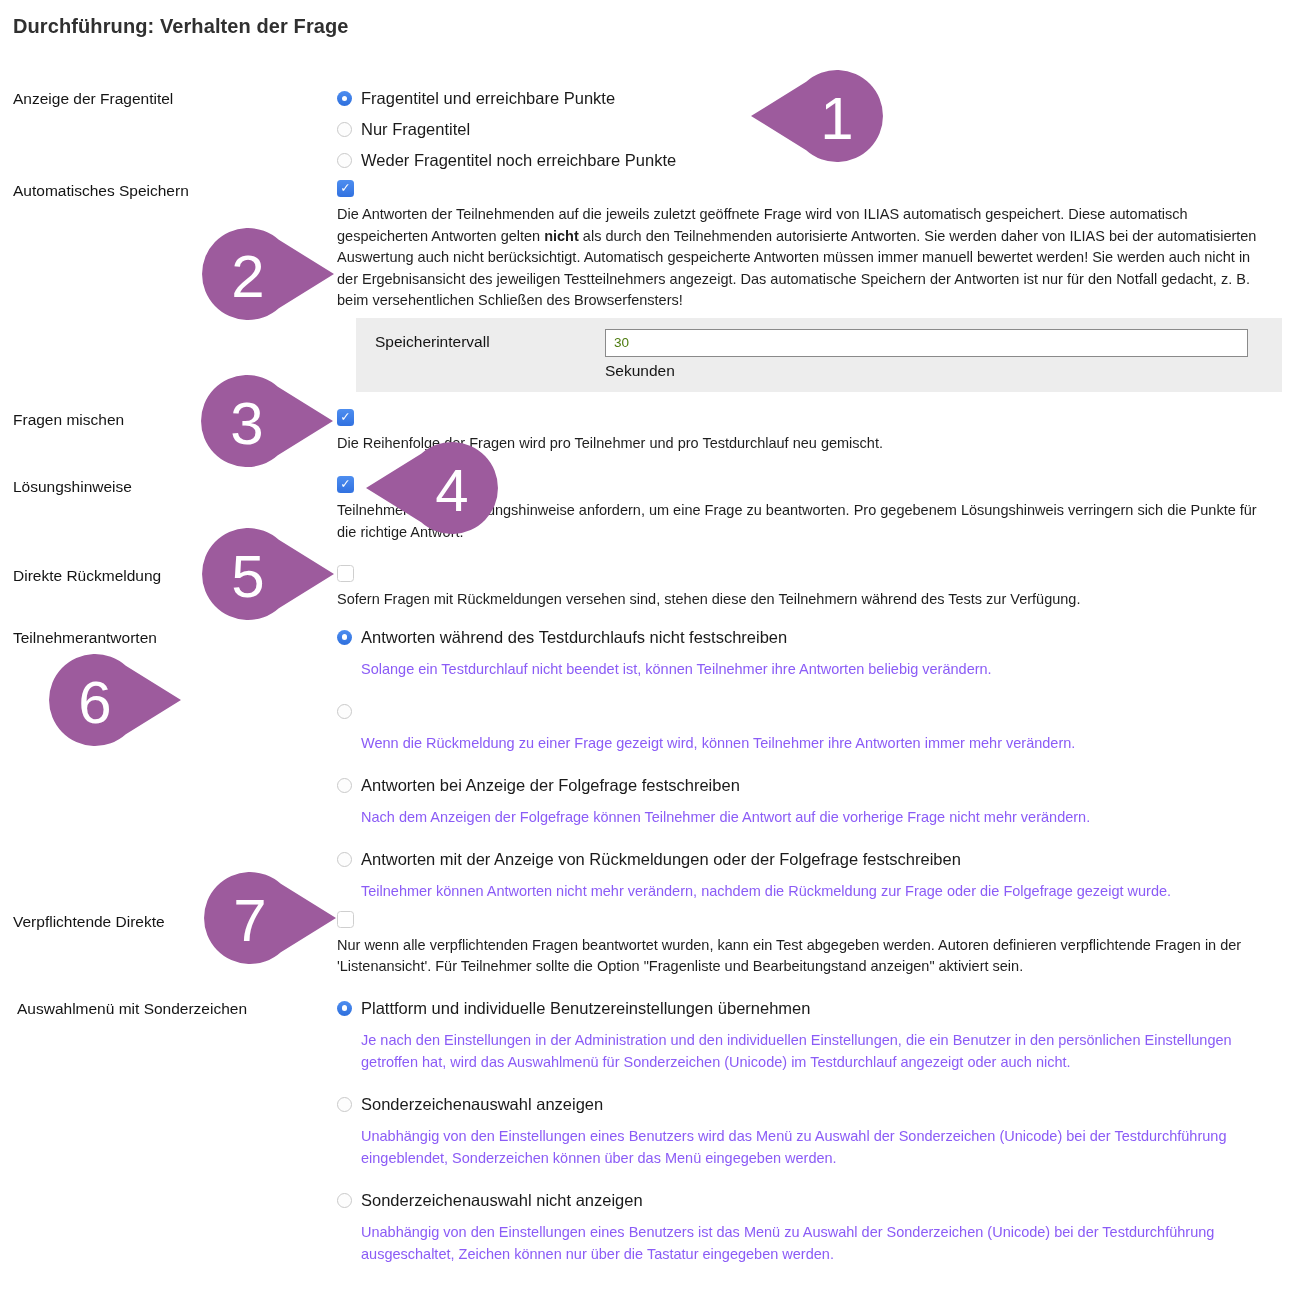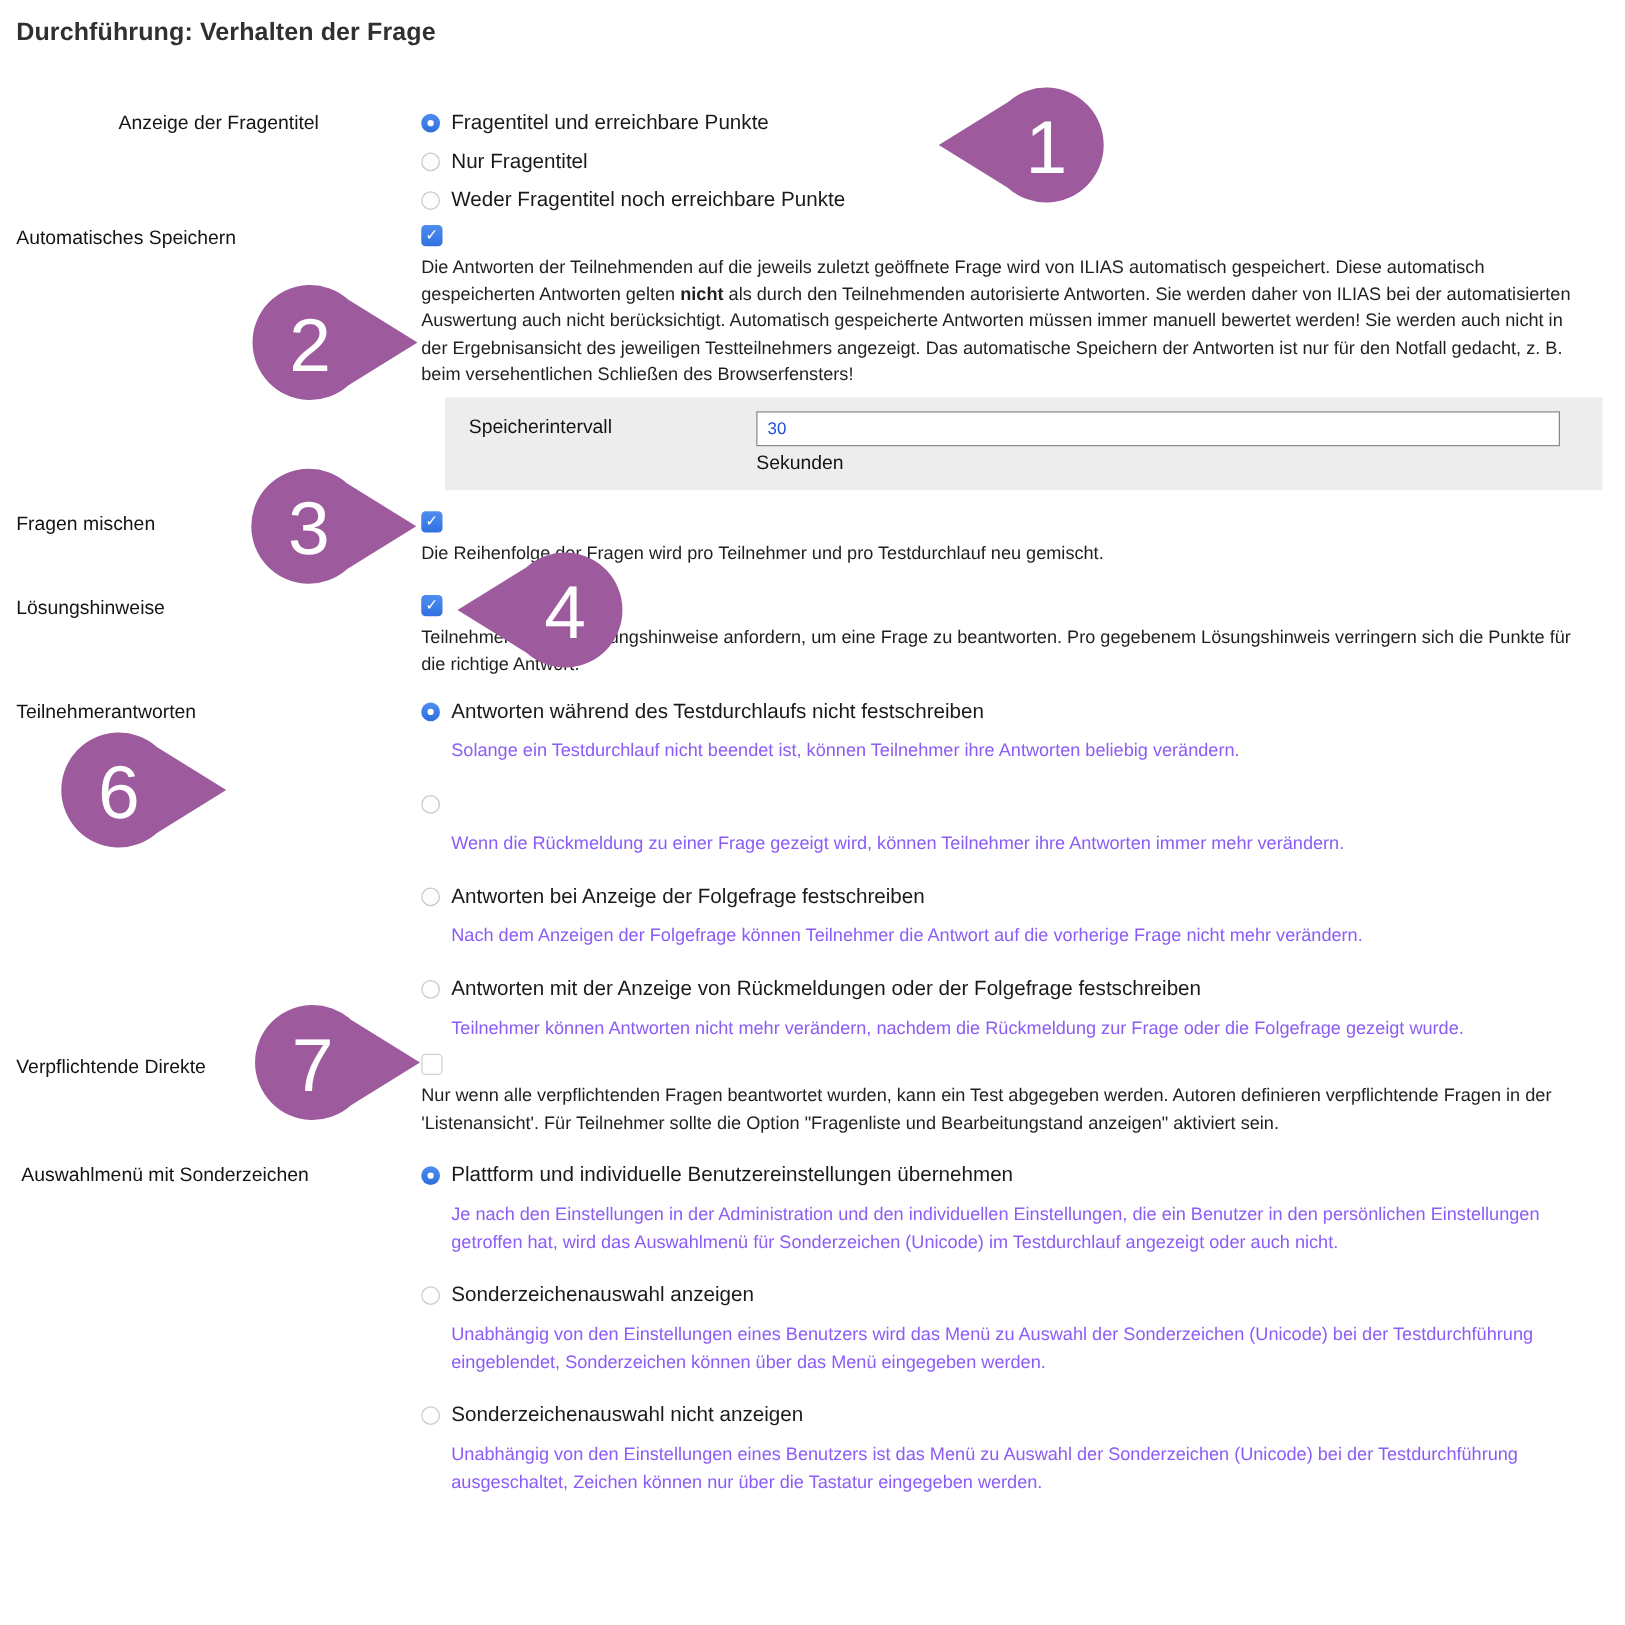--- a/index.html
+++ b/index.html
@@ -80,27 +80,27 @@
     padding: 11px 20px 12px 19px;
     display: flex;
   }
   .sub-panel-label {
     flex: 0 0 230px; font-size: 15.5px; color: #141414; padding-top: 4px;
   }
   .sub-panel-field { flex: 1 1 auto; }
   .sub-panel-field input {
     width: 643px; height: 28px;
     border: 1px solid #8a8a8a; background: #ffffff;
-    font-family: inherit; font-size: 13.5px; color: #1d4ed8;
+    font-family: inherit; font-size: 13.5px; color: #4d7c0f;
     padding: 0 8px; outline: none;
   }
   .sub-panel-unit { font-size: 15.5px; color: #141414; margin-top: 5px; }
 
   
-  .row-anzeige        { margin-top: 0; text-align: center; }
+  .row-anzeige        { margin-top: 0; }
   .row-autosave       { margin-top: 9px; }
   .row-fragen-mischen { margin-top: 17px; }
   .row-hinweise       { margin-top: 22px; }
   .row-rueckmeldung   { margin-top: 22px; }
   .row-antworten      { margin-top: 16px; }
   .row-verpflichtend  { margin-top: 9px; }
   .row-sonderzeichen  { margin-top: 20px; }
 
   
   .marker { position: absolute; z-index: 10; pointer-events: none; }
@@ -175,20 +175,31 @@
     <div class="row-content">
       <span class="checkbox checked"></span>
       <p class="desc">Teilnehmer können Lösungshinweise anfordern, um eine Frage zu beantworten. Pro gegebenem Lösungshinweis verringern sich die Punkte für die richtige Antwort.</p>
     </div>
     <svg class="marker" style="left:347px; top:-36px;" width="140" height="96" viewBox="0 0 140 96">
       <path d="M 61.2 13.8 A 46 46 0 1 1 61.2 82.2 L 6 48 Z"></path>
       <text x="92" y="48" text-anchor="middle" dominant-baseline="central" dy="2">4</text>
     </svg>
   </div>
 
+  <div class="form-row row-rueckmeldung">
+    <div class="row-label">Direkte Rückmeldung</div>
+    <div class="row-content">
+      <span class="checkbox"></span>
+      <p class="desc">Sofern Fragen mit Rückmeldungen versehen sind, stehen diese den Teilnehmern während des Tests zur Verfügung.</p>
+    </div>
+    <svg class="marker" style="left:187px; top:-39px;" width="140" height="96" viewBox="0 0 140 96">
+      <path d="M 78.8 13.8 A 46 46 0 1 0 78.8 82.2 L 134 48 Z"></path>
+      <text x="48" y="48" text-anchor="middle" dominant-baseline="central" dy="2">5</text>
+    </svg>
+  </div>
 
   <div class="form-row row-antworten">
     <div class="row-label">Teilnehmerantworten</div>
     <div class="row-content">
       <div class="opt-group">
         <div class="opt">
           <span class="radio checked"></span>
           <span class="opt-label">Antworten während des Testdurchlaufs nicht festschreiben</span>
         </div>
         <div class="opt-desc">Solange ein Testdurchlauf nicht beendet ist, können Teilnehmer ihre Antworten beliebig verändern.</div>

